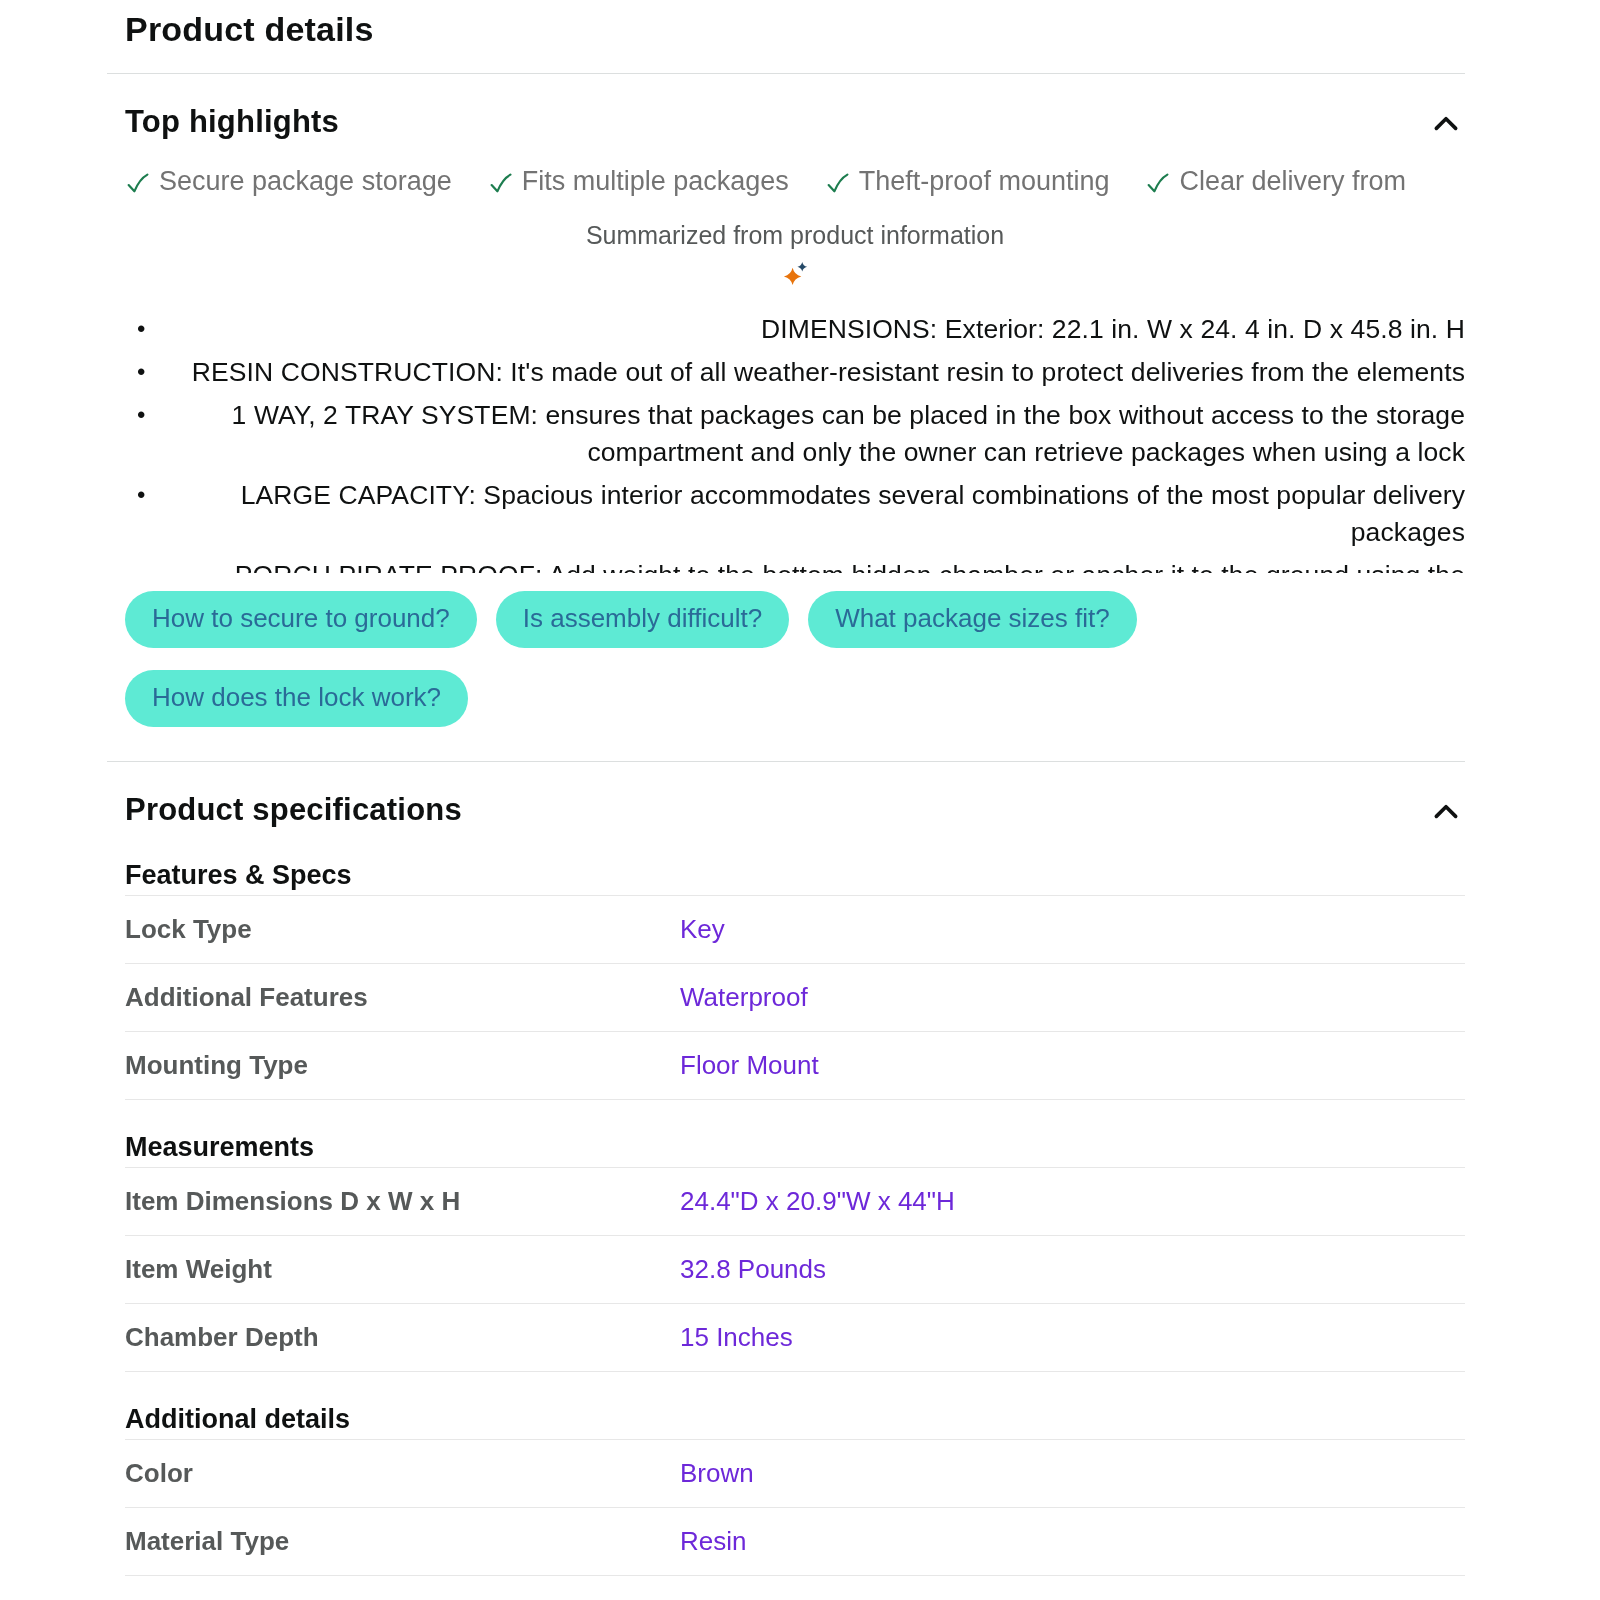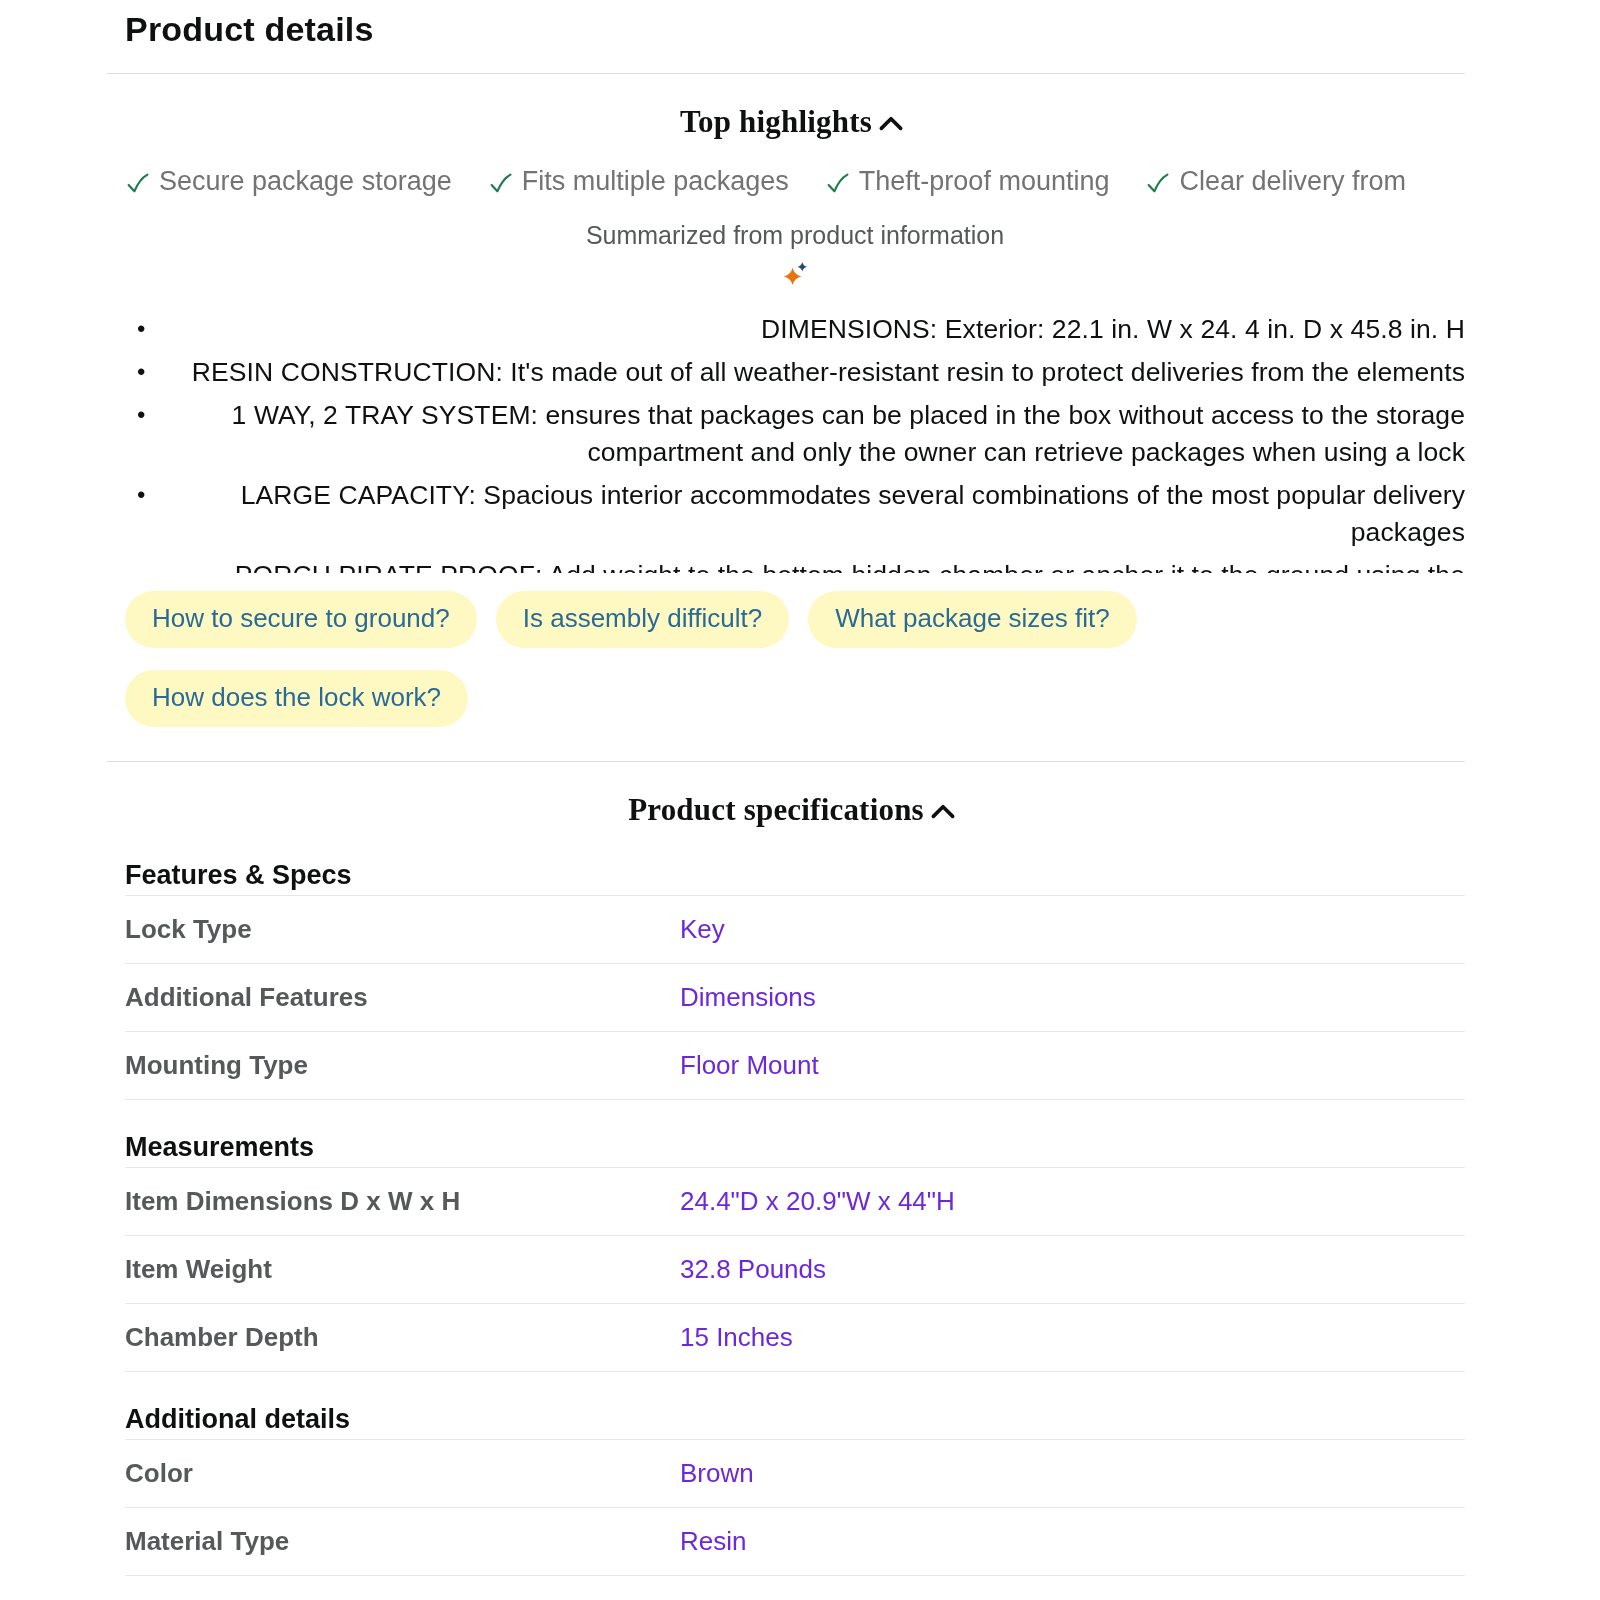--- a/index.html
+++ b/index.html
@@ -7,21 +7,21 @@
   body {
     font-family: "Liberation Sans", "DejaVu Sans", sans-serif;
     color: #0F1111;
   }
   .page { padding: 10px 135px 0 125px; }
 
   h1.page-title { font-size: 34px; font-weight: 700; letter-spacing: 0.2px; margin-bottom: 24px; }
 
   .hr { border: none; border-top: 1px solid #dcdfdf; margin-left: -18px; }
 
-  .section-header { display: flex; justify-content: center; align-items: flex-start; padding-top: 30px; font-family: Liberation Serif, serif; }
+  .section-header { display: flex; justify-content: space-between; align-items: flex-start; padding-top: 30px; }
   h2.section-title { font-size: 31px; font-weight: 700; letter-spacing: 0.2px; }
   .collapse-btn { background: none; border: none; cursor: pointer; padding: 4px; margin-top: 2px; }
   .collapse-btn svg { display: block; }
 
   .highlights { display: flex; gap: 36px; margin-top: 26px; align-items: center; flex-wrap: wrap; }
   .highlight { display: flex; align-items: center; gap: 9px; color: #737373; font-size: 27px; font-weight: 500; }
   .highlight svg { display: block; margin-top: 4px; }
 
   .summary-note { display: flex; align-items: center; gap: 8px; margin-top: 24px; color: #565959; font-size: 25px; flex-direction: column; }
   .summary-note svg { display: block; margin-top: 2px; }
@@ -43,21 +43,21 @@
     font-size: 24px;
     color: #0F1111;
   }
   ul.bullets li.clipped { height: 16px; overflow: hidden; margin-bottom: 0; }
   ul.bullets li.clipped::before { content: ""; }
 
   .chips { display: flex; flex-wrap: wrap; gap: 22px 19px; margin-top: 18px; max-width: 1030px; }
   .chip {
     border: none;
     cursor: pointer;
-    background: #fef9c3;
+    background: #5eead4;
     color: #2a6a97;
     font-family: inherit;
     font-size: 26px;
     padding: 12px 27px 14px;
     border-radius: 29px;
     white-space: nowrap;
   }
 
   .section-gap { margin-top: 34px; }
 
@@ -175,21 +175,21 @@
     </div>
 
     <div class="spec-group">
       <div class="spec-group-heading">Features &amp; Specs</div>
       <div class="spec-row">
         <div class="spec-label">Lock Type</div>
         <div class="spec-value">Key</div>
       </div>
       <div class="spec-row">
         <div class="spec-label">Additional Features</div>
-        <div class="spec-value">Dimensions</div>
+        <div class="spec-value">Waterproof</div>
       </div>
       <div class="spec-row">
         <div class="spec-label">Mounting Type</div>
         <div class="spec-value">Floor Mount</div>
       </div>
     </div>
 
     <div class="spec-group">
       <div class="spec-group-heading">Measurements</div>
       <div class="spec-row">

